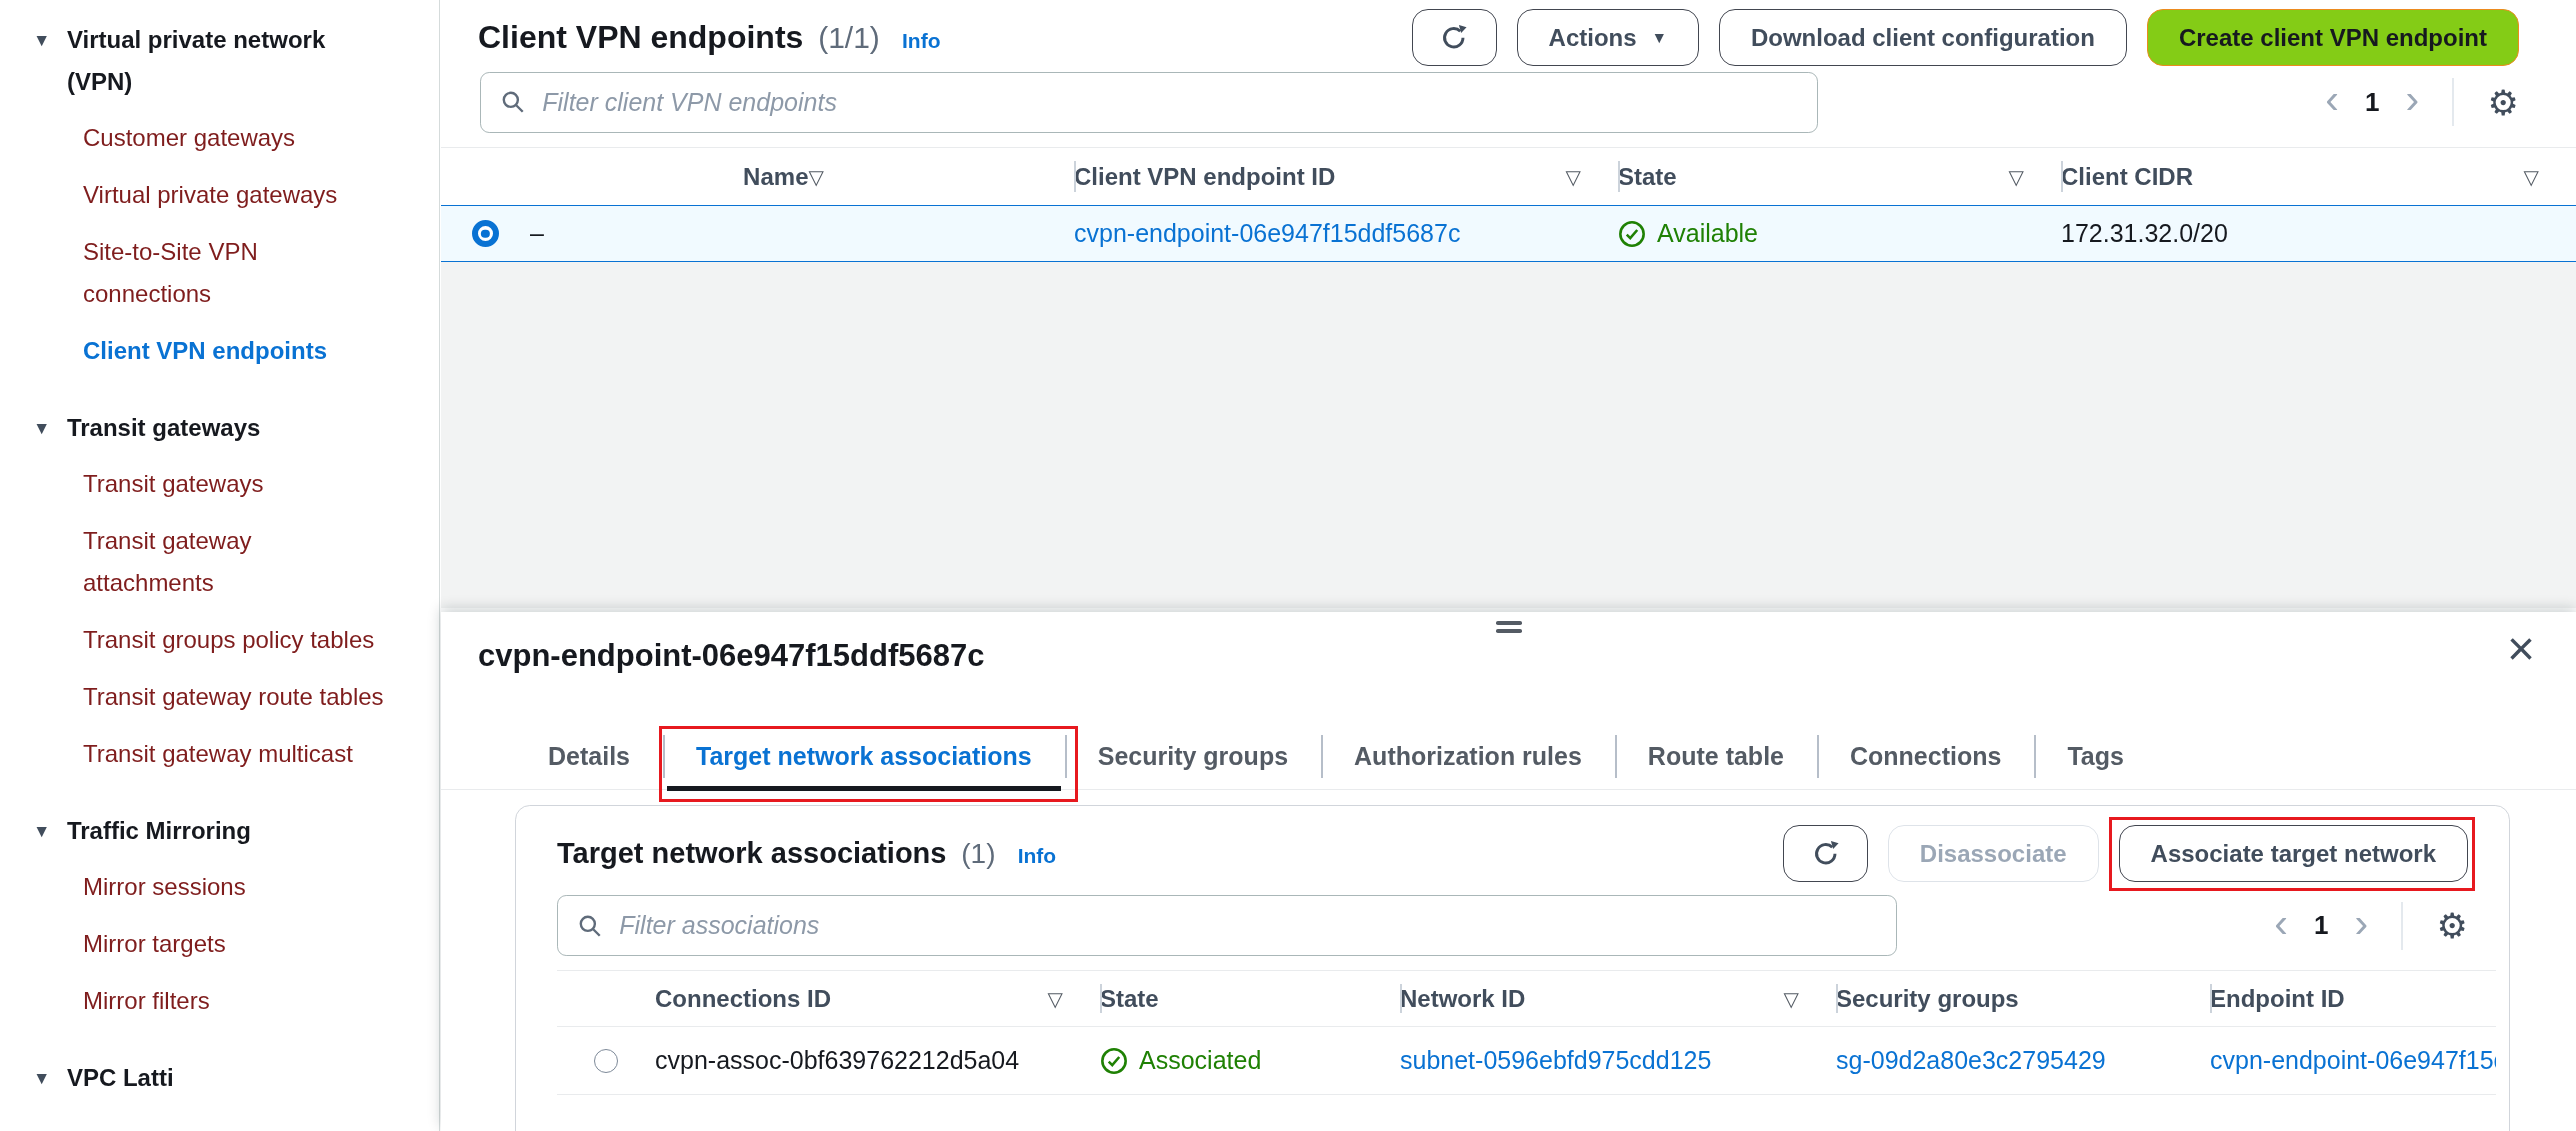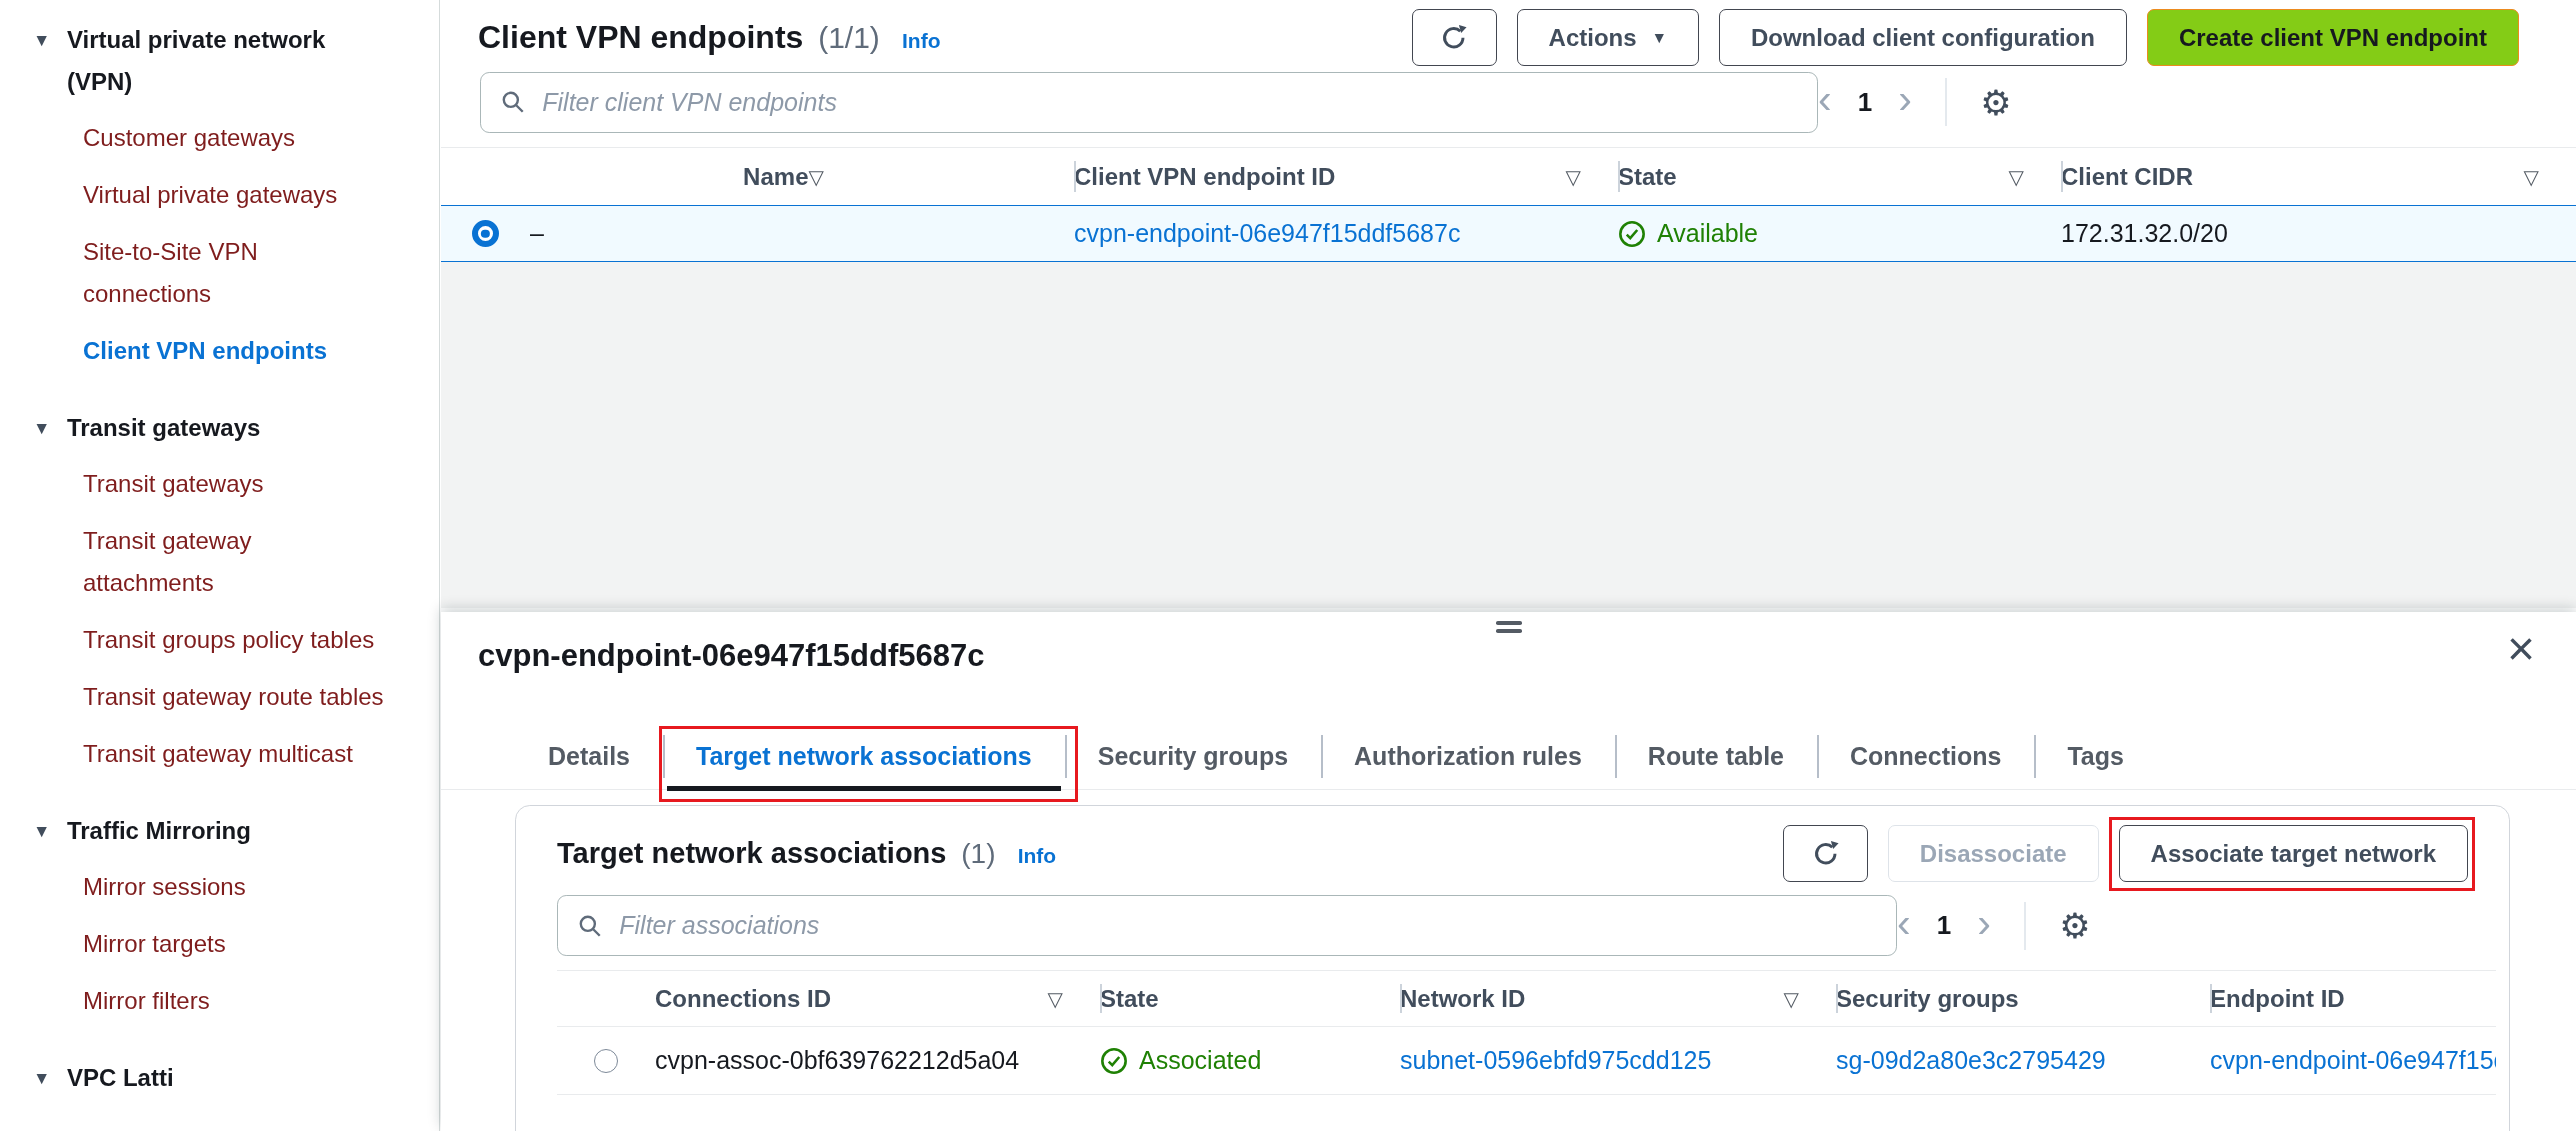--- a/index.html
+++ b/index.html
@@ -19,29 +19,29 @@
 
   
   .main{position:absolute;left:441px;top:0;width:2135px;height:100%;box-sizing:border-box;}
   .list-head{display:flex;align-items:center;justify-content:space-between;
              padding:9.2px 57px 0 37px;height:66px;box-sizing:border-box;}
   .title-wrap{display:flex;align-items:baseline;gap:14.8px;}
   .h1{font-size:32px;font-weight:bold;color:#16191f;}
   .h1-count{font-size:30px;font-weight:400;color:#5f6b7a;}
   .info-link{font-size:21px;font-weight:bold;color:#0972d3;margin-left:7.4px;cursor:pointer;}
   .btns{display:flex;gap:20px;align-items:center;}
-  .btn{height:57px;border:1.8px solid #424650;border-radius:7px;background:#fff;color:#414d5c;
+  .btn{height:57px;border:1.8px solid #424650;border-radius:16px;background:#fff;color:#414d5c;
        font-weight:bold;font-size:24px;font-family:inherit;padding:0 31px;display:flex;align-items:center;gap:14.8px;
        box-sizing:border-box;cursor:pointer;white-space:nowrap;}
   .btn.icon-only{width:85px;justify-content:center;padding:0;}
   .btn.primary{background:#84cc16;border-color:#ec8b1f;color:#16191f;}
   .btn.disabled{border-color:#dee3e9;color:#9ba7b6;cursor:default;}
   .btn .caret{font-size:15.7px;color:#414d5c;}
 
-  .filter-row{display:flex;align-items:center;justify-content:flex-start;
+  .filter-row{display:flex;align-items:center;justify-content:space-between;
               padding:0 57px 0 39px;margin-top:5.5px;height:61px;}
   .search-box{display:flex;align-items:center;gap:14.8px;height:61px;border:1.8px solid #aab7b8;
               border-radius:9.2px;background:#fff;box-sizing:border-box;padding:0 18.5px;flex:0 0 1338px;}
   .card .search-box{flex:0 0 1340px;}
   .search-box input{border:none;outline:none;flex:1;font-size:25px;font-family:inherit;color:#16191f;background:transparent;}
   .search-box input::placeholder{font-style:italic;color:#8d99a8;}
   .pagination{display:flex;align-items:center;gap:26px;}
   .chev{font-size:41px;color:#9ba7b6;line-height:1;cursor:pointer;padding-bottom:5.5px;}
   .page-num{font-size:26px;font-weight:bold;color:#16191f;}
   .pag-divider{width:1.8px;height:48px;background:#e4e9ee;margin:0 7.4px;}

